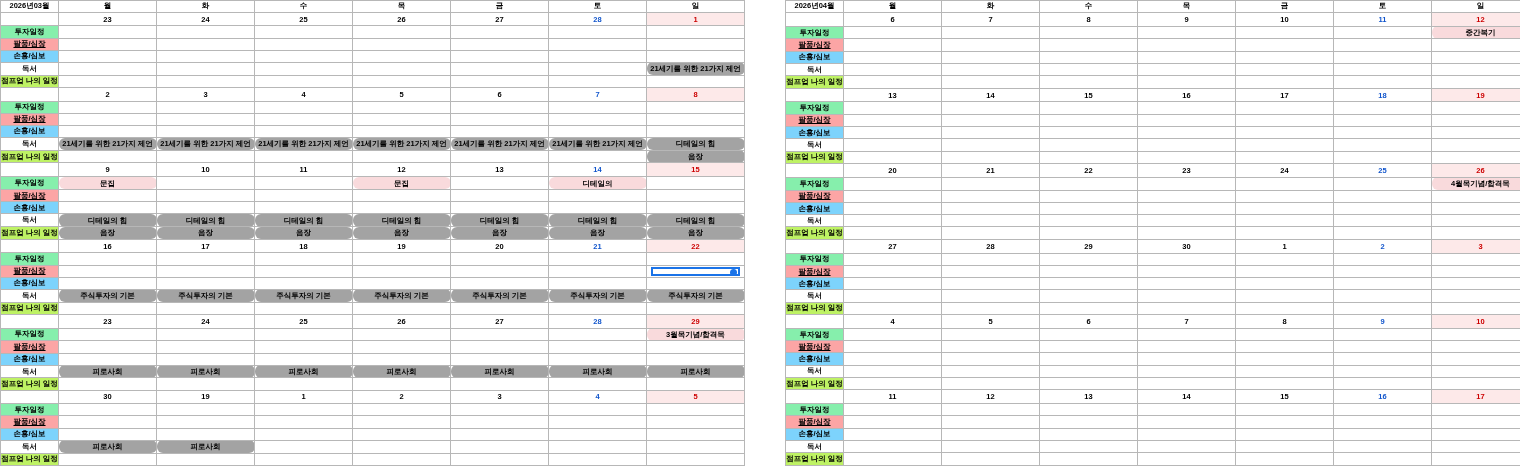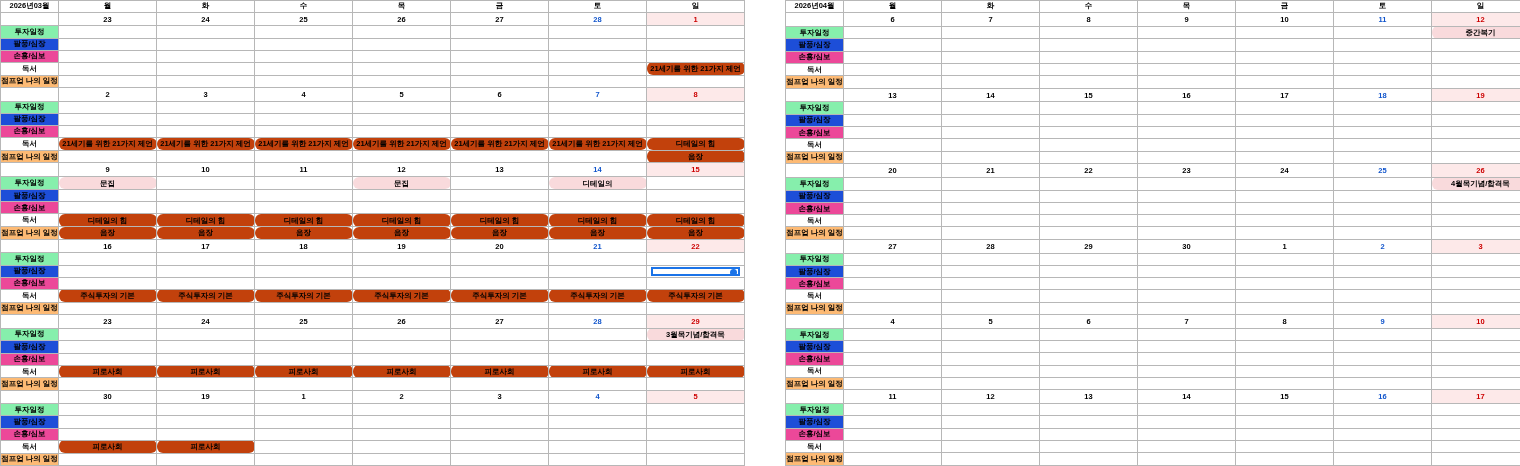--- a/index.html
+++ b/index.html
@@ -66,33 +66,33 @@
   .datecell.sun.shade { background: #fde9e9; }
 
   .rowlabel {
     font-size: 6.3px;
     font-weight: bold;
     text-align: center;
     height: 11.5px;
     color: #000;
   }
   .r-tw { background: #86efac; }
-  .r-st { background: #1d4ed8; }
-  .r-hn { background: #ec4899; margin-left: 40px; }
+  .r-st { background: #fca5a5; text-decoration: underline; }
+  .r-hn { background: #7dd3fc; margin-left: 40px; }
   .r-dk { background: #ffffff; margin-top: 29px; }
-  .r-ck { background: #fdba74; margin-top: 36px; }
+  .r-ck { background: #bef264; margin-top: 36px; }
 
   .cell { height: 11.5px; }
   .ev {
     font-size: 6.2px;
     font-weight: bold;
     line-height: 11px;
     border-radius: 6px;
   }
-  .ev-blue { background: #c2410c; color: #000; }
+  .ev-blue { background: #a3a3a3; color: #000; }
   .ev-pinklight { background: #f9dadc; color: #000; }
 
   .selbox {
     position: relative;
   }
   .selbox .box {
     position: absolute;
     left: 4px; right: 4px; top: 1px; bottom: 1px;
     border: 2px solid #1a73e8;
     background: #ffffff;

